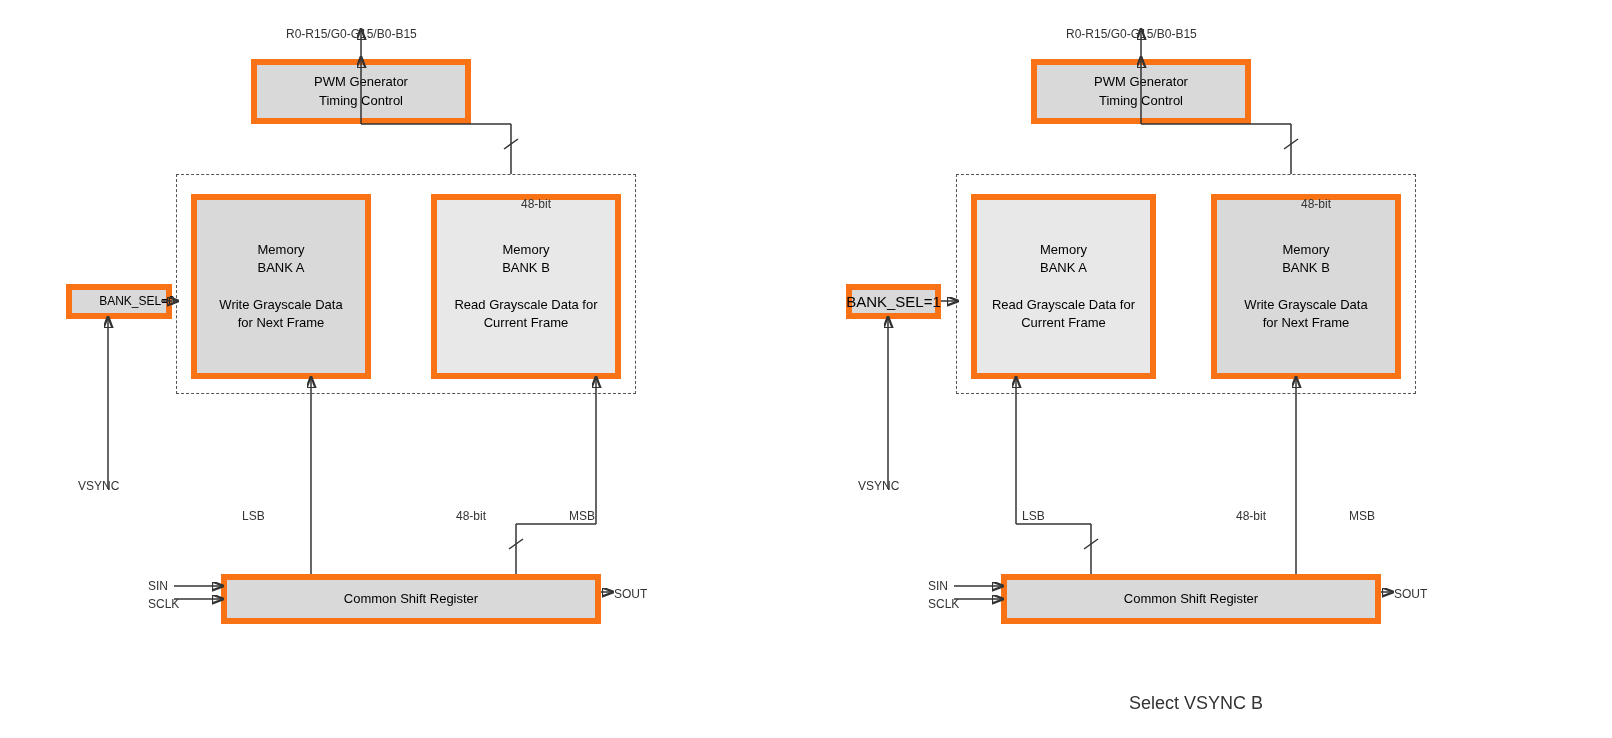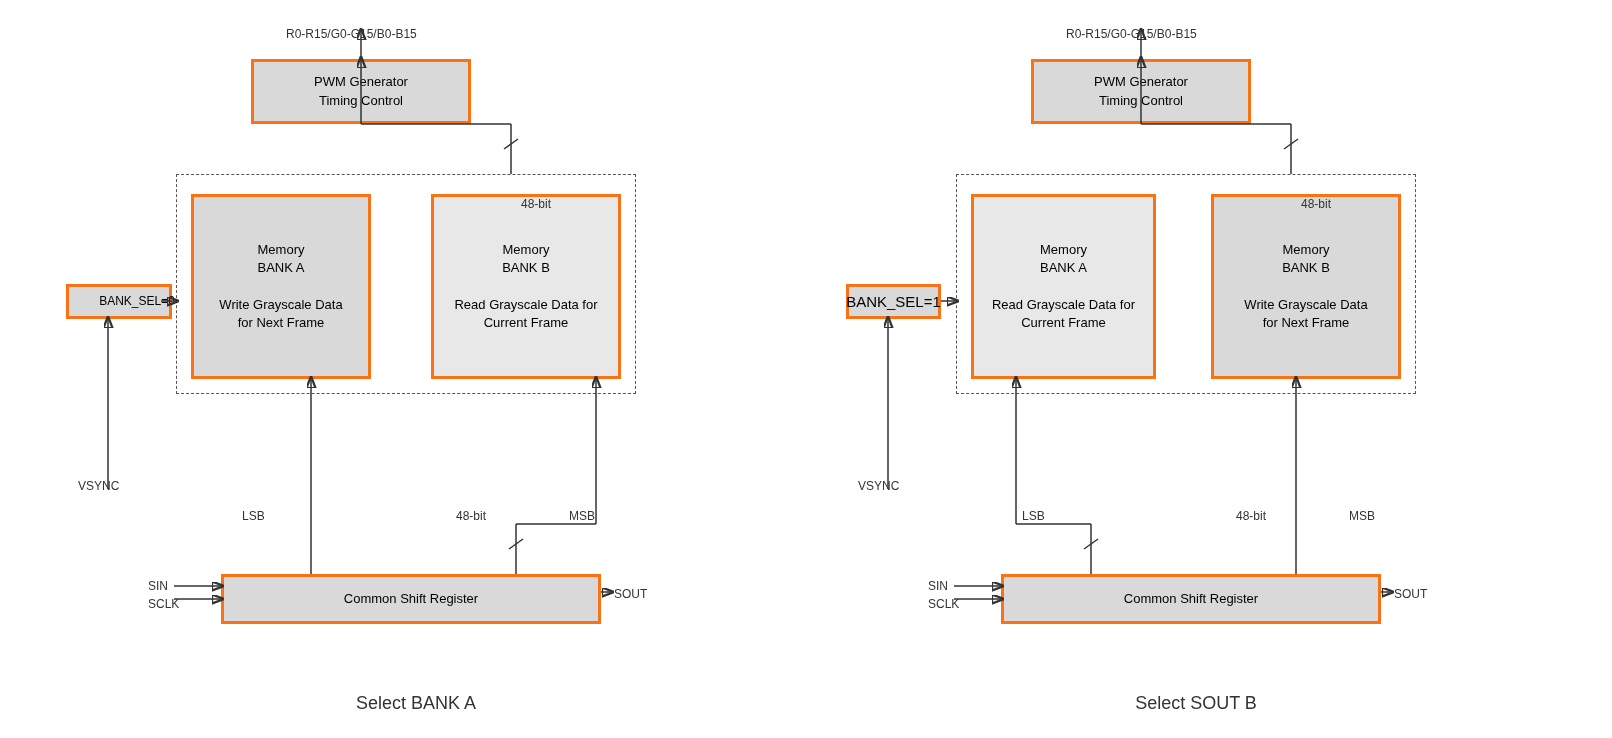--- a/index.html
+++ b/index.html
@@ -21,21 +21,21 @@
       padding: 10px 20px;
     }
     .diagram {
       position: relative;
       width: 720px;
       height: 700px;
     }
     
     .box {
       position: absolute;
-      border: 3px solid #f97316;
+      border: 6px solid #f97316;
       background: #d9d9d9;
       display: flex;
       align-items: center;
       justify-content: center;
       text-align: center;
       font-size: 13px;
       line-height: 1.4;
     }
     .box-light {
       background: #e8e8e8;
@@ -107,21 +107,20 @@
     </div>
 
     <div class="box" style="top:265px; left:10px; width:106px; height:35px; font-size:12px;padding-left:36px;">
       <span>BANK_SEL=0</span>
     </div>
 
     <div class="box" style="top:555px; left:165px; width:380px; height:50px;">
       <span>Common Shift Register</span>
     </div>
 
-    <div class="title-label" style="bottom:5px; left:0;">Select BANK A</div>
 
     <div class="label" style="top:490px; left:186px;">LSB</div>
     <div class="label" style="top:490px; left:513px;">MSB</div>
     <div class="label" style="top:490px; left:400px;">48-bit</div>
     <div class="label" style="top:178px; left:465px;">48-bit</div>
 
     <div class="label" style="top:560px; left:92px;">SIN</div>
     <div class="label" style="top:578px; left:92px;">SCLK</div>
     <div class="label" style="top:568px; left:558px;">SOUT</div>
     <div class="label" style="top:460px; left:22px;">VSYNC</div>
@@ -193,21 +192,21 @@
     </div>
 
     <div class="box" style="top:265px; left:10px; width:95px; height:35px; font-size:15px;">
       <span>BANK_SEL=1</span>
     </div>
 
     <div class="box" style="top:555px; left:165px; width:380px; height:50px;">
       <span>Common Shift Register</span>
     </div>
 
-    <div class="title-label" style="bottom:5px; left:0;">Select SOUT B</div>
+    <div class="title-label" style="bottom:5px; left:0;">Select VSYNC B</div>
 
     <div class="label" style="top:490px; left:186px;">LSB</div>
     <div class="label" style="top:490px; left:513px;">MSB</div>
     <div class="label" style="top:490px; left:400px;">48-bit</div>
     <div class="label" style="top:178px; left:465px;">48-bit</div>
 
     <div class="label" style="top:560px; left:92px;">SIN</div>
     <div class="label" style="top:578px; left:92px;">SCLK</div>
     <div class="label" style="top:568px; left:558px;">SOUT</div>
     <div class="label" style="top:460px; left:22px;">VSYNC</div>

